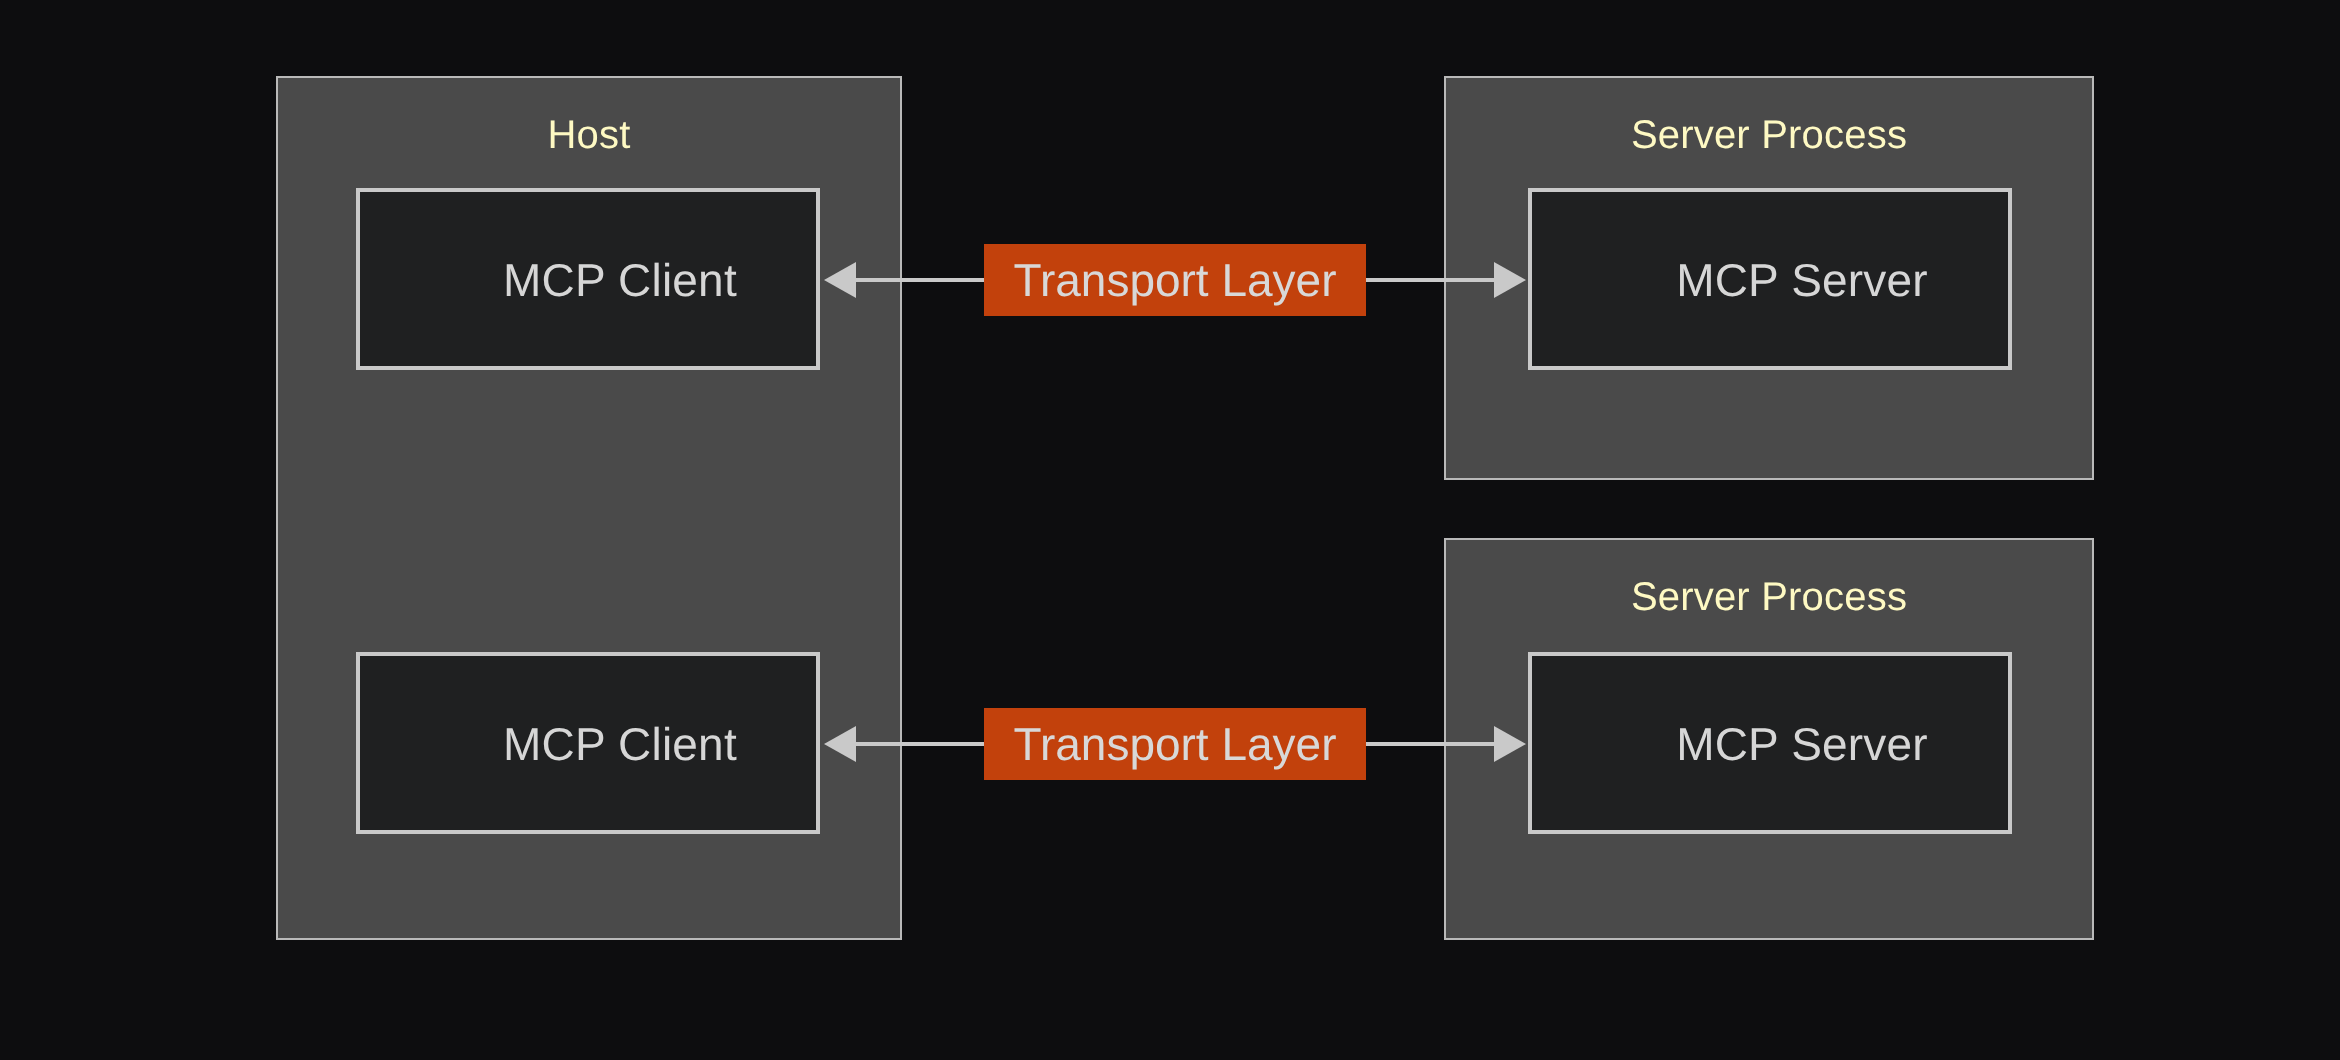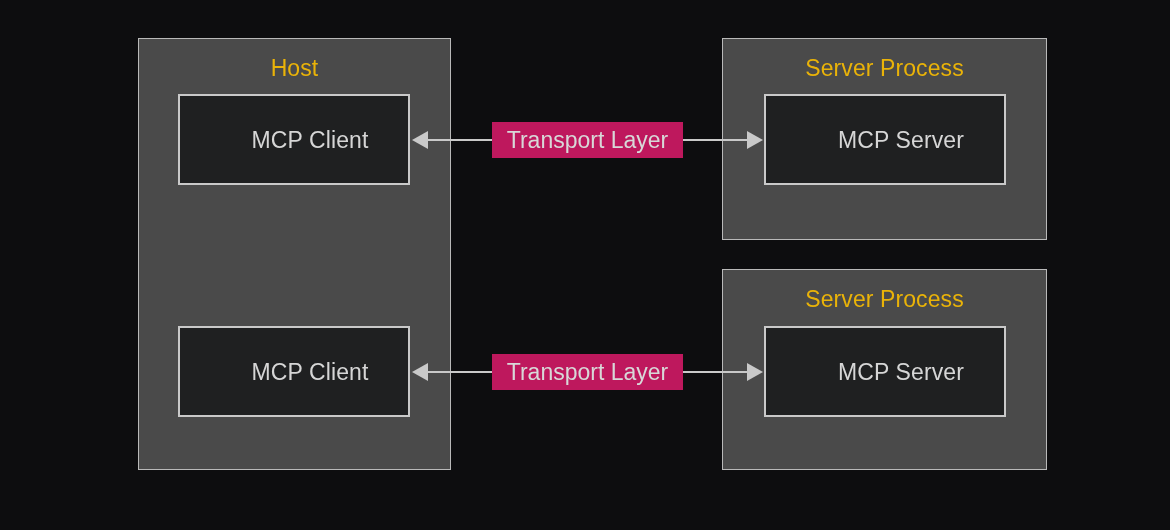--- a/index.html
+++ b/index.html
@@ -21,22 +21,22 @@
     position: absolute;
     background: #4a4a4a;
     border: 1px solid #b9b9b9;
     box-sizing: border-box;
   }
   .group-title {
     position: absolute;
     left: 0;
     right: 0;
     text-align: center;
-    color: #eab308;
-    font-size: 23px;
+    color: #fef9c3;
+    font-size: 20px;
     line-height: 28px;
     letter-spacing: 0.1px;
     white-space: nowrap;
   }
 
   
   .node-box {
     position: absolute;
     background: #1f2021;
     border: 2px solid #c9c9c9;
@@ -70,21 +70,21 @@
   .arrowhead.left {
     border-right: 16px solid #c9c9c9;
   }
   .arrowhead.right {
     border-left: 16px solid #c9c9c9;
   }
 
   
   .edge-label {
     position: absolute;
-    background: #be185d;
+    background: #c2410c;
     color: #d8d8d8;
     font-size: 23px;
     line-height: 36px;
     height: 36px;
     padding: 0 3px;
     white-space: nowrap;
     box-sizing: border-box;
     text-align: center;
   }
 </style>

